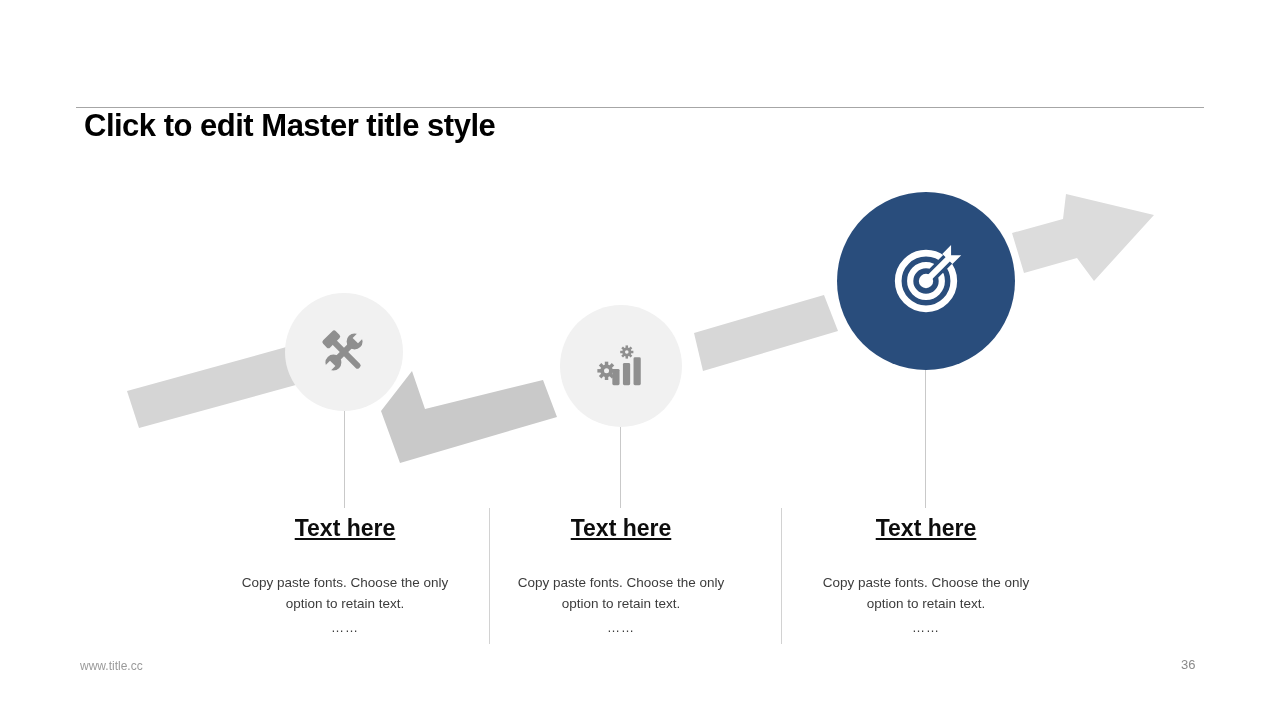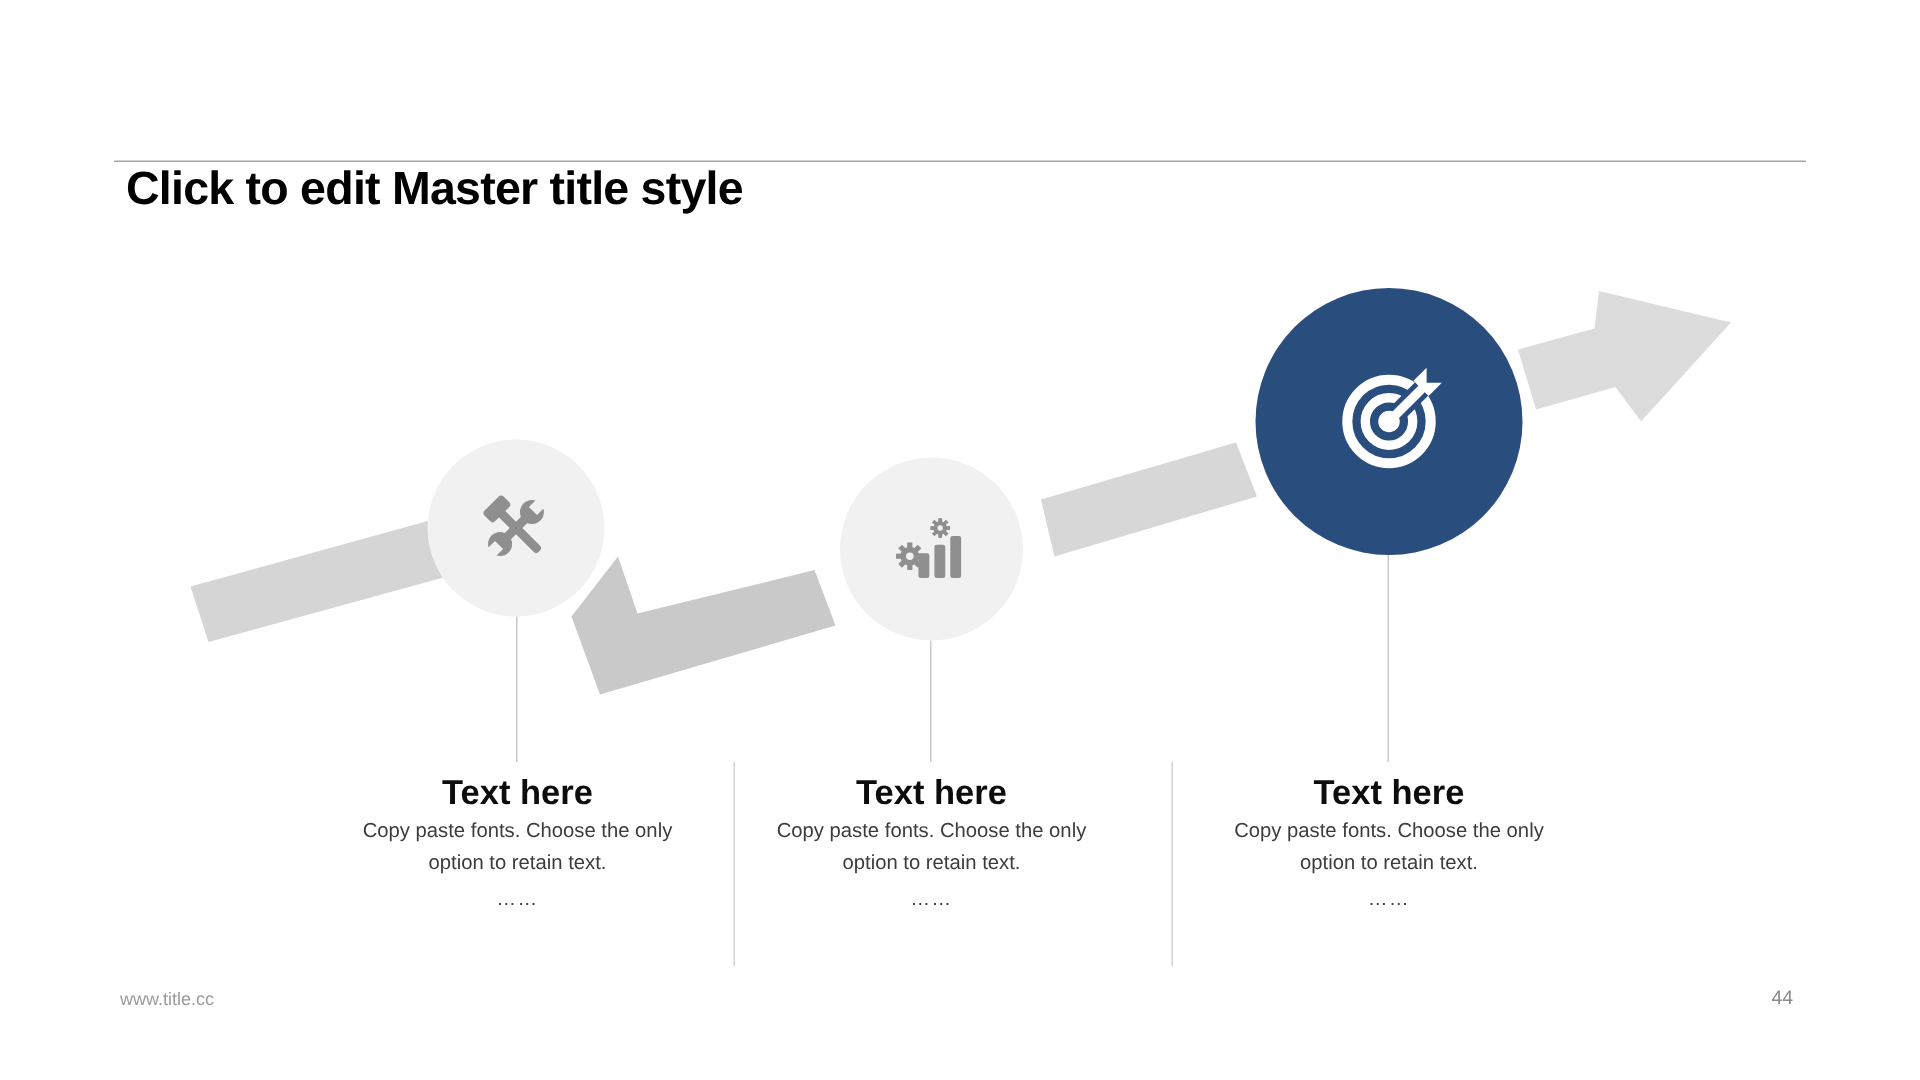--- a/index.html
+++ b/index.html
@@ -28,21 +28,21 @@
   .k1{left:344px;top:411px;height:97px;}
   .k2{left:620px;top:427px;height:81px;}
   .k3{left:925px;top:370px;height:138px;}
   .divider{position:absolute;width:1px;background:var(--divider_gray);top:508px;height:136px;}
   .d1{left:489px;}
   .d2{left:781px;}
   .step-text{position:absolute;width:210px;text-align:center;top:515px;}
   .t1{left:240px;}
   .t2{left:516px;}
   .t3{left:821px;}
-  .step-heading{font-size:23px;font-weight:bold;color:var(--heading_black);margin:0 0 1px 0;}
+  .step-heading{font-size:23px;font-weight:bold;color:var(--heading_black);margin:0 0 30px 0;text-decoration:underline;}
   .step-body{font-size:13.5px;line-height:21px;color:var(--body_gray);margin:0;}
   .step-dots{font-size:13px;color:var(--body_gray);margin:6px 0 0 0;letter-spacing:1px;}
   .footer-url{position:absolute;left:80px;top:659px;font-size:12px;color:var(--footer_gray);}
   .page-number{position:absolute;left:1181px;top:657px;font-size:13px;color:#8a8a8a;}
 </style>
 </head>
 <body>
 
 <div class="slide" style="--accent_blue: #294d7c; --circle_gray: #f1f1f1; --icon_gray: #8f8f8f; --band1_gray: #d5d5d5; --fold_gray: #c9c9c9; --band2_gray: #d7d7d7; --arrowhead_gray: #dcdcdc; --line_gray: #c9c9c9; --divider_gray: #d2d2d2; --rule_gray: #a6a6a6;">
 
@@ -134,15 +134,15 @@
     <p class="step-body">Copy paste fonts. Choose the only option to retain text.</p>
     <p class="step-dots">……</p>
   </div>
   <div class="step-text t3">
     <p class="step-heading">Text here</p>
     <p class="step-body">Copy paste fonts. Choose the only option to retain text.</p>
     <p class="step-dots">……</p>
   </div>
 
   <div class="footer-url">www.title.cc</div>
-  <div class="page-number">44</div>
+  <div class="page-number">36</div>
 
 </div>
 
 </body></html>

